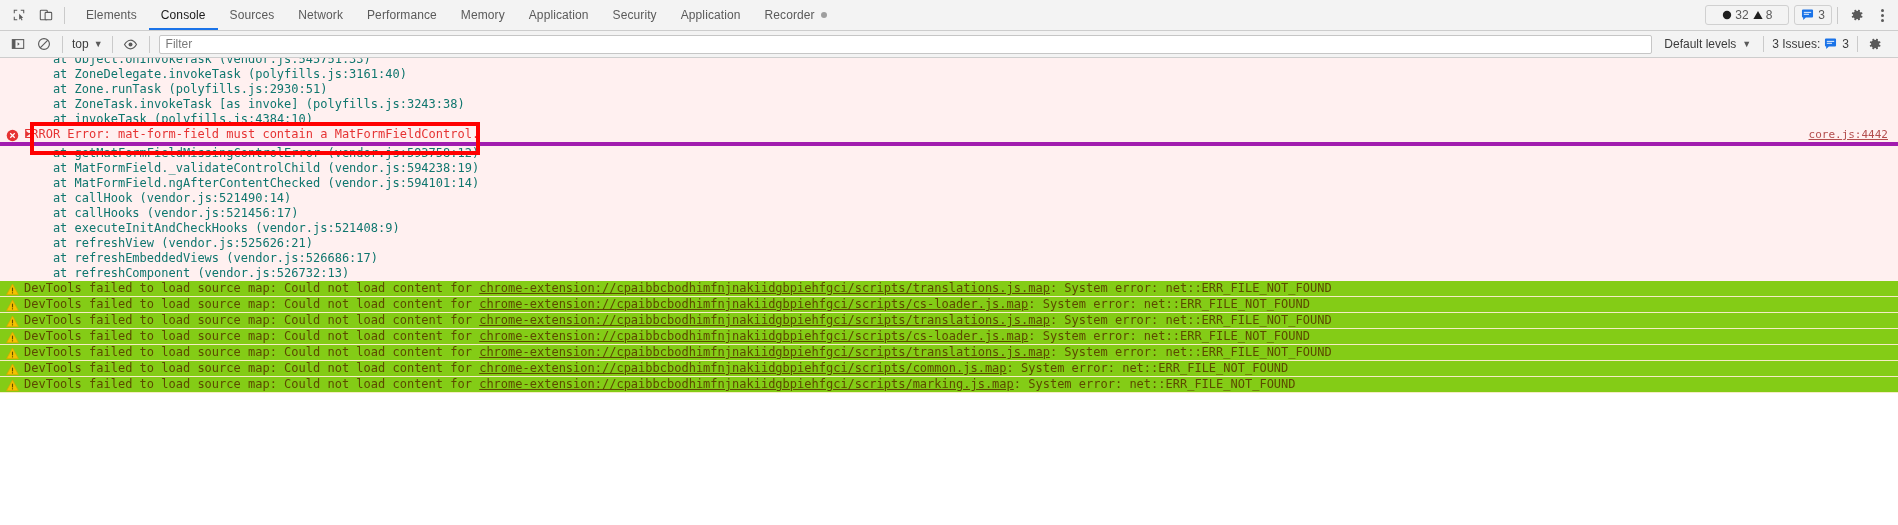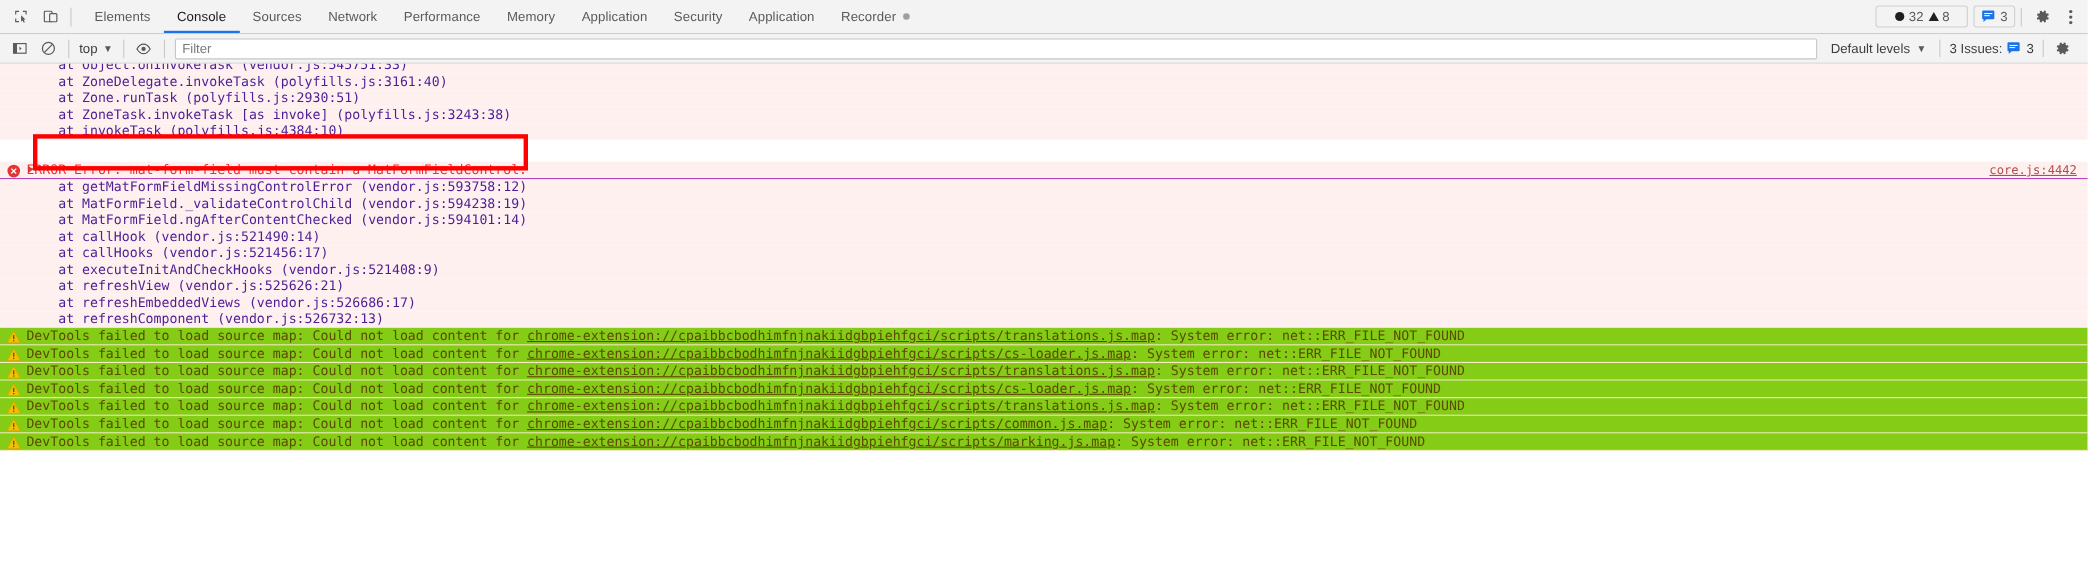--- a/index.html
+++ b/index.html
@@ -228,30 +228,29 @@
     right: 10px;
     top: 0;
     font-family: "DejaVu Sans Mono", monospace;
     font-size: 11px;
   }
 
   
   .err {
     background: #fff0f0;
     color: #e63333;
-    border-bottom: 1px solid #a21caf;
-    margin-top: 20px;
+    border-bottom: 4px solid #a21caf;
   }
   .err a, .err .lnk {
     color: #b34d4d;
     text-decoration: underline;
   }
   .err-stack {
     background: #fff0f0;
-    color: #4c1d95;
+    color: #0f766e;
     border-bottom: none;
   }
 
   
   .warn {
     background: #84cc16;
     color: #5c4b00;
     border-bottom: 1px solid #f5ecc4;
   }
   .warn .lnk {

